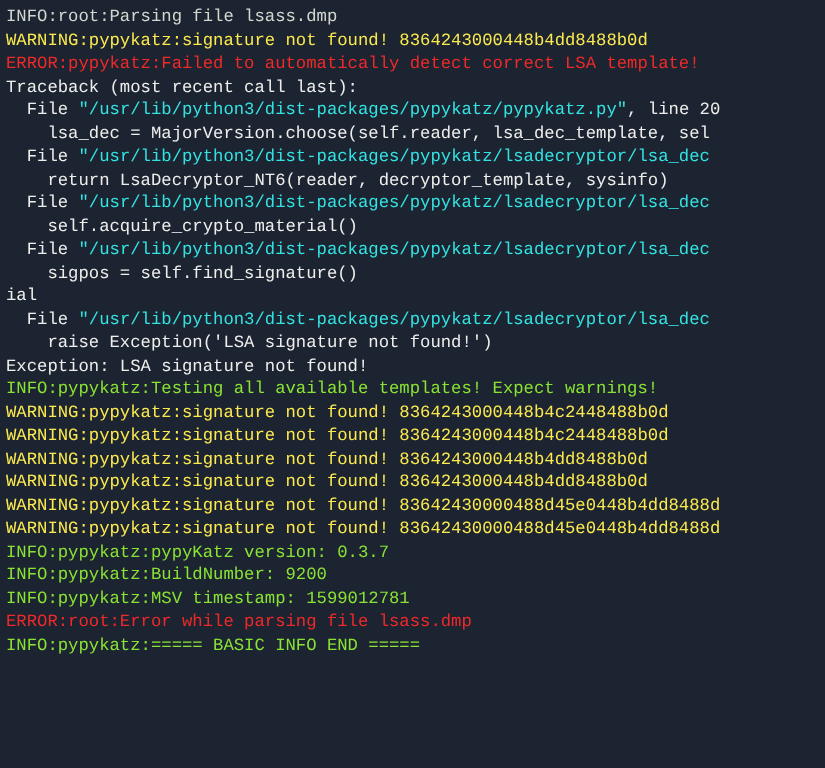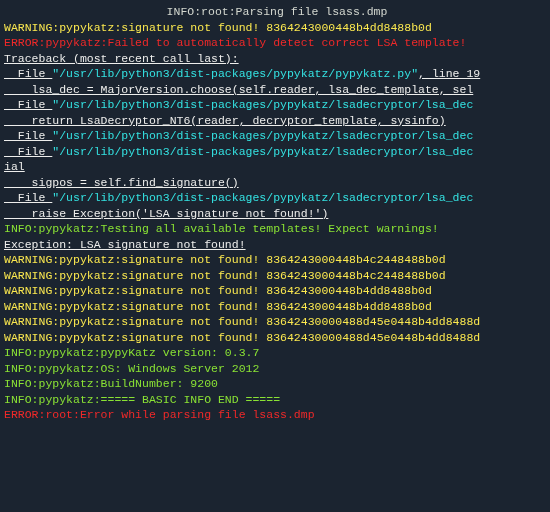--- a/index.html
+++ b/index.html
@@ -14,51 +14,52 @@
       padding: 4px 0 0 4px;
     }
     .terminal {
       width: 100%;
       height: 100%;
     }
     .line {
       white-space: pre;
       overflow: hidden;
     }
-    .info-root { color: #d3d7cf; text-align: center; }
+    .info-root { color: #d3d7cf; }
     .warning { color: #fce94f; }
     .error { color: #ef2929; }
-    .white { color: #eeeeec; text-decoration: underline; }
+    .white { color: #eeeeec; }
     .cyan { color: #34e2e2; }
     .info-label { color: #8ae234; }
   </style>
 </head>
 <body>
 
 <div class="terminal">
   <div class="line info-root">INFO:root:Parsing file lsass.dmp</div>
   <div class="line warning">WARNING:pypykatz:signature not found! 8364243000448b4dd8488b0d</div>
   <div class="line error">ERROR:pypykatz:Failed to automatically detect correct LSA template!</div>
   <div class="line white">Traceback (most recent call last):</div>
-  <div class="line"><span class="white">  File </span><span class="cyan">"/usr/lib/python3/dist-packages/pypykatz/pypykatz.py"</span><span class="white">, line 19</span></div>
+  <div class="line"><span class="white">  File </span><span class="cyan">"/usr/lib/python3/dist-packages/pypykatz/pypykatz.py"</span><span class="white">, line 20</span></div>
   <div class="line white">    lsa_dec = MajorVersion.choose(self.reader, lsa_dec_template, sel</div>
   <div class="line"><span class="white">  File </span><span class="cyan">"/usr/lib/python3/dist-packages/pypykatz/lsadecryptor/lsa_dec</span></div>
   <div class="line white">    return LsaDecryptor_NT6(reader, decryptor_template, sysinfo)</div>
   <div class="line"><span class="white">  File </span><span class="cyan">"/usr/lib/python3/dist-packages/pypykatz/lsadecryptor/lsa_dec</span></div>
+  <div class="line white">    self.acquire_crypto_material()</div>
   <div class="line"><span class="white">  File </span><span class="cyan">"/usr/lib/python3/dist-packages/pypykatz/lsadecryptor/lsa_dec</span></div>
+  <div class="line white">    sigpos = self.find_signature()</div>
   <div class="line white">ial</div>
-  <div class="line white">    sigpos = self.find_signature()</div>
   <div class="line"><span class="white">  File </span><span class="cyan">"/usr/lib/python3/dist-packages/pypykatz/lsadecryptor/lsa_dec</span></div>
   <div class="line white">    raise Exception('LSA signature not found!')</div>
+  <div class="line white">Exception: LSA signature not found!</div>
   <div class="line info-label">INFO:pypykatz:Testing all available templates! Expect warnings!</div>
-  <div class="line white">Exception: LSA signature not found!</div>
   <div class="line warning">WARNING:pypykatz:signature not found! 8364243000448b4c2448488b0d</div>
   <div class="line warning">WARNING:pypykatz:signature not found! 8364243000448b4c2448488b0d</div>
   <div class="line warning">WARNING:pypykatz:signature not found! 8364243000448b4dd8488b0d</div>
   <div class="line warning">WARNING:pypykatz:signature not found! 8364243000448b4dd8488b0d</div>
   <div class="line warning">WARNING:pypykatz:signature not found! 83642430000488d45e0448b4dd8488d</div>
   <div class="line warning">WARNING:pypykatz:signature not found! 83642430000488d45e0448b4dd8488d</div>
   <div class="line info-label">INFO:pypykatz:pypyKatz version: 0.3.7</div>
-  <div class="line info-label">INFO:pypykatz:OS: Windows Server 2012</div>
   <div class="line info-label">INFO:pypykatz:BuildNumber: 9200</div>
+  <div class="line info-label">INFO:pypykatz:MSV timestamp: 1599012781</div>
+  <div class="line error">ERROR:root:Error while parsing file lsass.dmp</div>
   <div class="line info-label">INFO:pypykatz:===== BASIC INFO END =====</div>
-  <div class="line error">ERROR:root:Error while parsing file lsass.dmp</div>
 </div>
 
 </body></html>

